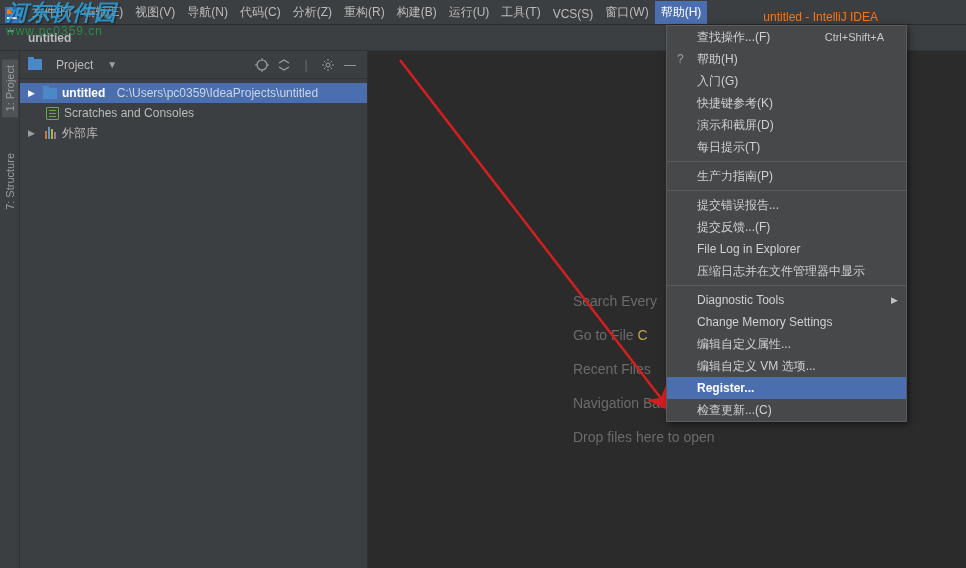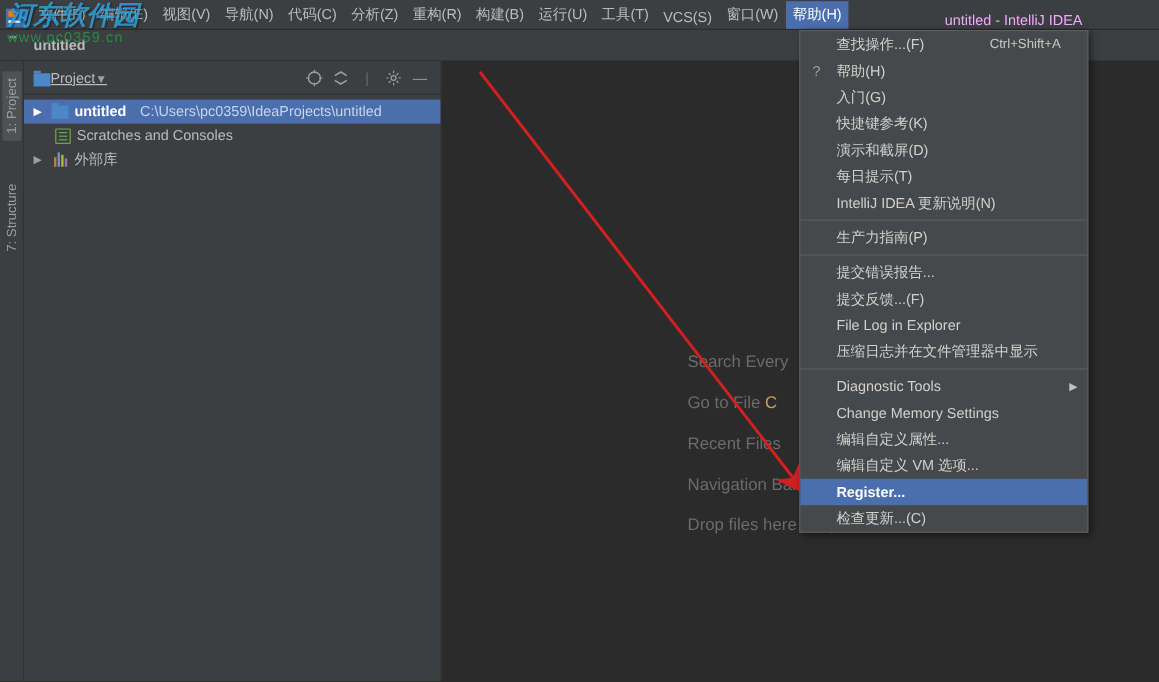--- a/index.html
+++ b/index.html
@@ -2,35 +2,35 @@
 <html><head>
 <meta charset="utf-8">
 <style>
 * { margin: 0; padding: 0; box-sizing: border-box; font-family: "Microsoft YaHei", Arial, sans-serif; }
 body { width: 966px; height: 568px; background: #2b2b2b; color: #bbbbbb; font-size: 12px; overflow: hidden; position: relative; }
 
 .menubar { height: 25px; background: #3c3f41; display: flex; align-items: flex-end; padding: 0 4px; border-bottom: 1px solid #2b2b2b; }
 .menubar .logo { width: 18px; height: 18px; margin-right: 4px; display:flex; align-items:center; justify-content:center; }
 .menubar .menu-item { padding: 3px 6px; color: #bbbbbb; cursor: default; white-space: nowrap; }
 .menubar .menu-item.active { background: #4b6eaf; color: #fff; }
-.menubar .title { margin-left: auto; margin-right: 60px; color: #f0abfc; }
+.menubar .title { margin-left: auto; margin-right: 84px; color: #f97316; }
 
 .breadcrumb { height: 26px; background: #3c3f41; display: flex; align-items: center; padding: 0 8px; border-bottom: 1px solid #323232; }
 .breadcrumb .folder-icon { width: 14px; height: 12px; margin-right: 6px; }
 .breadcrumb .crumb { color: #bbbbbb; font-weight: bold; }
 
 .main { display: flex; height: calc(100% - 51px); position: relative; }
 
 .left-gutter { width: 20px; background: #3c3f41; border-right: 1px solid #323232; display: flex; flex-direction: column; align-items: center; padding-top: 8px; gap: 30px; }
 .left-gutter .tab-label { writing-mode: vertical-rl; transform: rotate(180deg); color: #9c9c9c; font-size: 11px; padding: 6px 2px; cursor: default; display:flex; align-items:center; gap:4px;}
 .left-gutter .tab-label.active { background: #4e5254; }
 
 .project-panel { width: 348px; background: #3c3f41; border-right: 1px solid #323232; display:flex; flex-direction:column; }
 .panel-header { height: 28px; display: flex; align-items: center; padding: 0 8px; border-bottom: 1px solid #323232; }
-.panel-header .ptitle { display:flex; align-items:flex-end; gap:0;text-decoration:underline; }
+.panel-header .ptitle { display:flex; align-items:center; gap:14px; }
 .panel-header .ptitle .arrow { color:#9e9e9e; font-size:10px; }
 .panel-header .spacer { flex: 1; }
 .panel-header .tool-icon { width: 18px; height: 18px; display:flex; align-items:center; justify-content:center; color:#9e9e9e; margin-left:4px; cursor:default;}
 
 .tree { padding: 4px 0; }
 .tree-row { height: 20px; display: flex; align-items: center; padding-left: 8px; gap: 4px; white-space: nowrap; }
 .tree-row.selected { background: #4b6eaf; color: #fff; }
 .tree-row .arrow { width: 10px; font-size: 9px; color:#9e9e9e; }
 .tree-row.selected .arrow { color:#fff; }
 .tree-row .node-icon { width: 16px; height: 14px; display:flex; align-items:center; justify-content:center; }
@@ -208,23 +208,20 @@
     </div>
     <div class="ditem">
       <span>快捷键参考(K)</span>
     </div>
     <div class="ditem">
       <span>演示和截屏(D)</span>
     </div>
     <div class="ditem">
       <span>每日提示(T)</span>
     </div>
-    <div class="ditem">
-      <span>IntelliJ IDEA 更新说明(N)</span>
-    </div>
     <div class="sep"></div>
     <div class="ditem">
       <span>生产力指南(P)</span>
     </div>
     <div class="sep"></div>
     <div class="ditem">
       <span>提交错误报告...</span>
     </div>
     <div class="ditem">
       <span>提交反馈...(F)</span>

